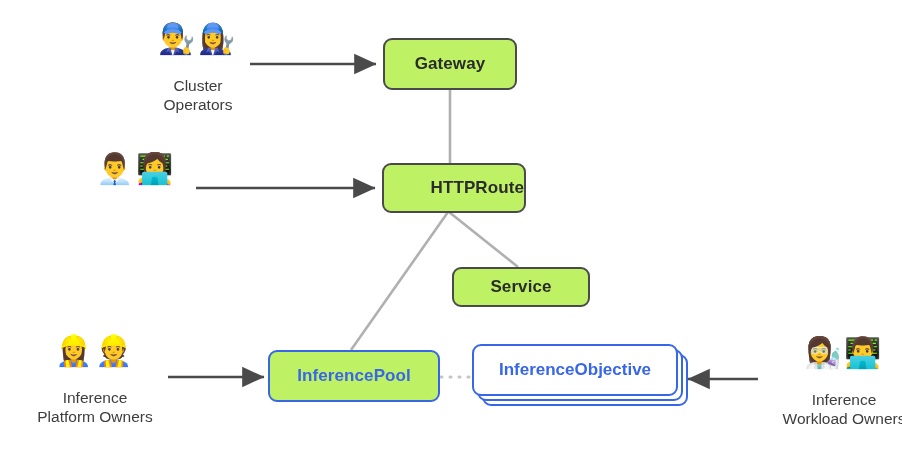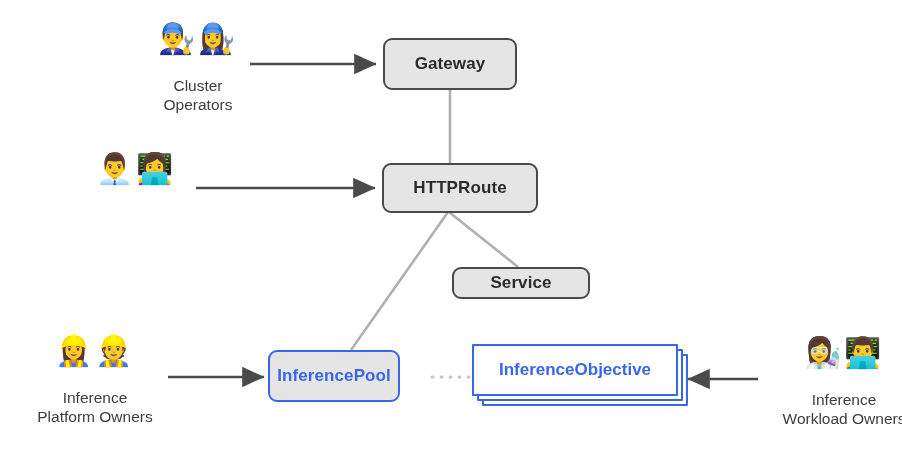--- a/index.html
+++ b/index.html
@@ -27,21 +27,21 @@
     pointer-events: none;
   }
 
   
   .node {
     position: absolute;
     box-sizing: border-box;
     display: flex;
     align-items: center;
     justify-content: center;
-    background: #e5e5e5;
+    background: #bef264;
     border: 2.5px solid #4a4a4a;
     border-radius: 9px;
     font-weight: bold;
     font-size: 17px;
     color: #2b2b2b;
     letter-spacing: .1px;
     white-space: nowrap;
     z-index: 5;
   }
   .node.blue {
@@ -52,21 +52,21 @@
   
   .stack {
     position: absolute;
     z-index: 5;
   }
   .stack .layer {
     position: absolute;
     box-sizing: border-box;
     background: #ffffff;
     border: 2.5px solid #3866e8;
-    border-radius: 1px;
+    border-radius: 9px;
   }
   .stack .layer.l3 { left: 10px; top: 10px; }
   .stack .layer.l2 { left: 5px;  top: 5px;  }
   .stack .layer.l1 {
     left: 0; top: 0;
     display: flex;
     align-items: center;
     justify-content: center;
     font-weight: bold;
     font-size: 17px;
@@ -128,29 +128,29 @@
 
     <line x1="168" y1="377" x2="264" y2="377" stroke="#4a4a4a" stroke-width="2.6" marker-end="url(#arrowRight)"></line>
 
     <line x1="758" y1="379" x2="688" y2="379" stroke="#4a4a4a" stroke-width="2.6" marker-end="url(#arrowLeft)"></line>
   </svg>
 
   <div class="node" style="left:383px; top:38px; width:134px; height:52px;">
     <span>Gateway</span>
   </div>
 
-  <div class="node" style="left:382px; top:163px; width:156px; height:50px;">
+  <div class="node" style="left:382px; top:163px; width:144px; height:50px;justify-content:flex-end;">
     <span>HTTPRoute</span>
   </div>
 
-  <div class="node" style="left:452px; top:267px; width:138px; height:32px;">
+  <div class="node" style="left:452px; top:267px; width:138px; height:40px;">
     <span>Service</span>
   </div>
 
-  <div class="node blue" style="left:268px; top:350px; width:132px; height:52px;">
+  <div class="node blue" style="left:268px; top:350px; width:172px; height:52px;">
     <span>InferencePool</span>
   </div>
 
   <div class="stack" style="left:472px; top:344px; width:216px; height:62px;">
     <div class="layer l3" style="width:206px; height:52px;"></div>
     <div class="layer l2" style="width:206px; height:52px;"></div>
     <div class="layer l1" style="width:206px; height:52px;">
       <span>InferenceObjective</span>
     </div>
   </div>

